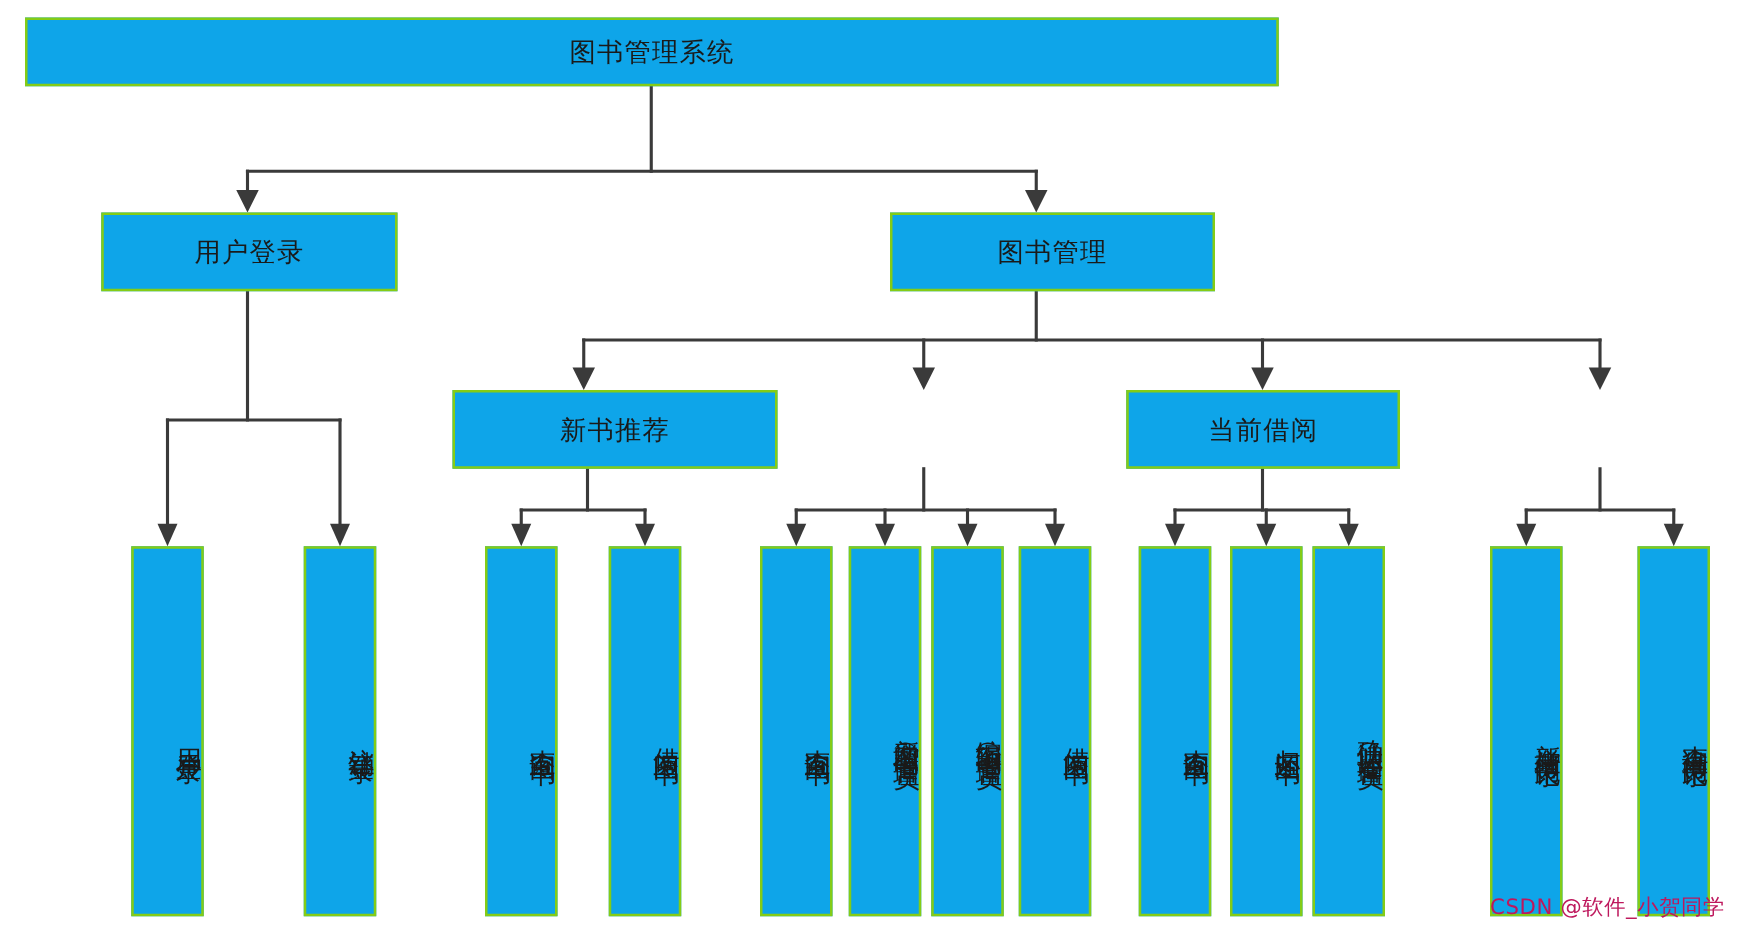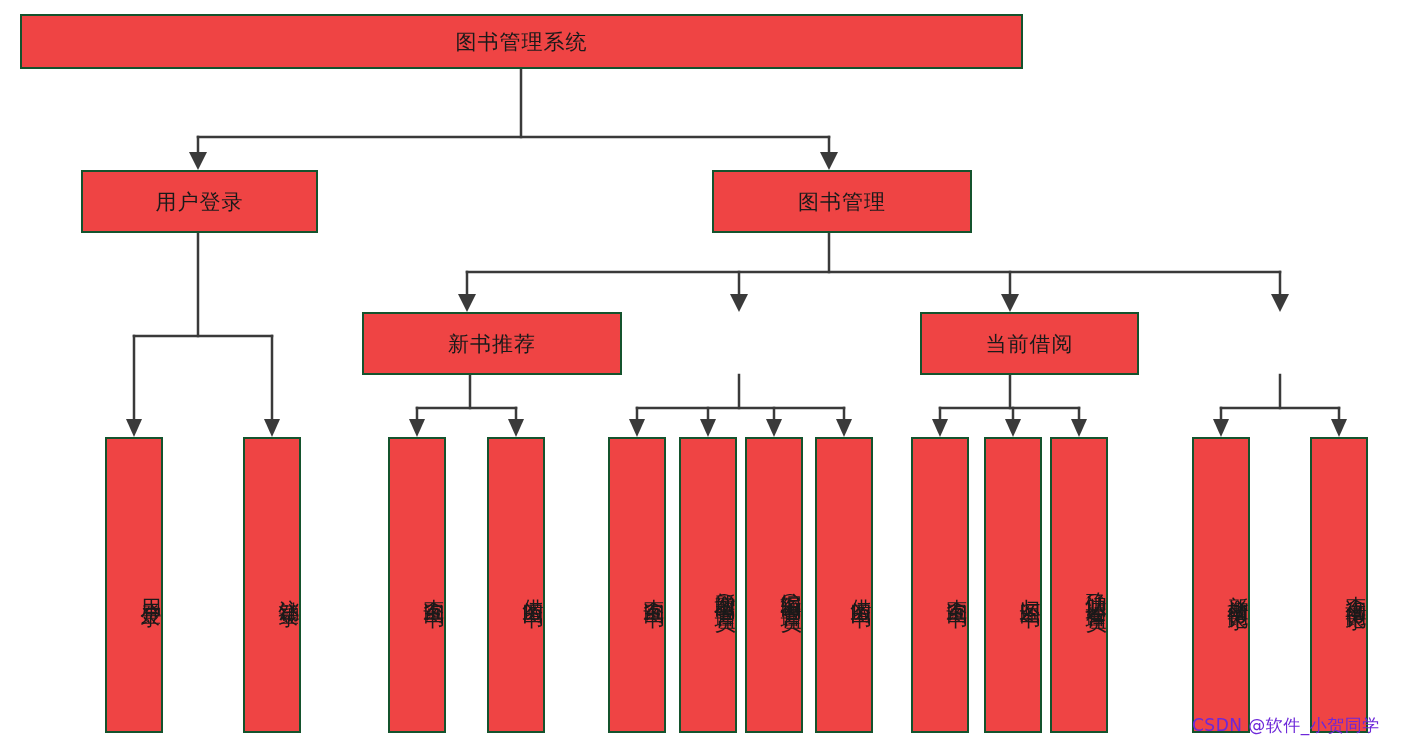--- a/index.html
+++ b/index.html
@@ -20,22 +20,22 @@
   #svg-layer {
     position: absolute;
     left: 0;
     top: 0;
     width: 1405px;
     height: 747px;
   }
   .node {
     position: absolute;
     box-sizing: border-box;
-    border: 2px solid #14532d;
-    background: #ef4444;
+    border: 2px solid #84cc16;
+    background: #0ea5e9;
     display: flex;
     align-items: center;
     justify-content: center;
     color: #1a1a1a;
     z-index: 2;
   }
   .node-h {
     font-size: 21px;
     letter-spacing: 1px;
     white-space: nowrap;
@@ -47,21 +47,21 @@
     letter-spacing: 3px;
     line-height: 1;
     padding-top: 6px;
     align-items: flex-start;
     justify-content: center;
     white-space: nowrap;
   }
   .watermark {
     position: absolute;
     z-index: 5;
-    color: #6d28d9;
+    color: #be185d;
     font-size: 17px;
     white-space: nowrap;
     letter-spacing: 0.5px;
   }
 </style>
 </head>
 <body>
 
 <div id="canvas">
 
@@ -159,21 +159,21 @@
       <path d="M1331,419 L1347,419 L1339,437 Z"></path>
     </g>
   </svg>
 
   <div class="node node-h" style="left: 20px; top: 14px; width: 1003px; height: 55px;">图书管理系统</div>
 
   <div class="node node-h" style="left: 81px; top: 170px; width: 237px; height: 63px;">用户登录</div>
   <div class="node node-h" style="left: 712px; top: 170px; width: 260px; height: 63px;">图书管理</div>
 
   <div class="node node-h" style="left: 362px; top: 312px; width: 260px; height: 63px;">新书推荐</div>
-  <div class="node node-h" style="left: 901px; top: 312px; width: 219px; height: 63px; margin-left: 19px;">当前借阅</div>
+  <div class="node node-h" style="left: 901px; top: 312px; width: 219px; height: 63px;">当前借阅</div>
 
   <div class="node node-v" style="left: 105px; top: 437px; width: 58px; height: 296px;">用户登录</div>
   <div class="node node-v" style="left: 243px; top: 437px; width: 58px; height: 296px;">注销登录</div>
   <div class="node node-v" style="left: 388px; top: 437px; width: 58px; height: 296px;">查询图书</div>
   <div class="node node-v" style="left: 487px; top: 437px; width: 58px; height: 296px;">借阅图书</div>
   <div class="node node-v" style="left: 608px; top: 437px; width: 58px; height: 296px;">查询图书</div>
   <div class="node node-v" style="left: 679px; top: 437px; width: 58px; height: 296px;">新增图书（管理员）</div>
   <div class="node node-v" style="left: 745px; top: 437px; width: 58px; height: 296px;">编辑图书（管理员）</div>
   <div class="node node-v" style="left: 815px; top: 437px; width: 58px; height: 296px;">借阅图书</div>
   <div class="node node-v" style="left: 911px; top: 437px; width: 58px; height: 296px;">查询图书</div>

